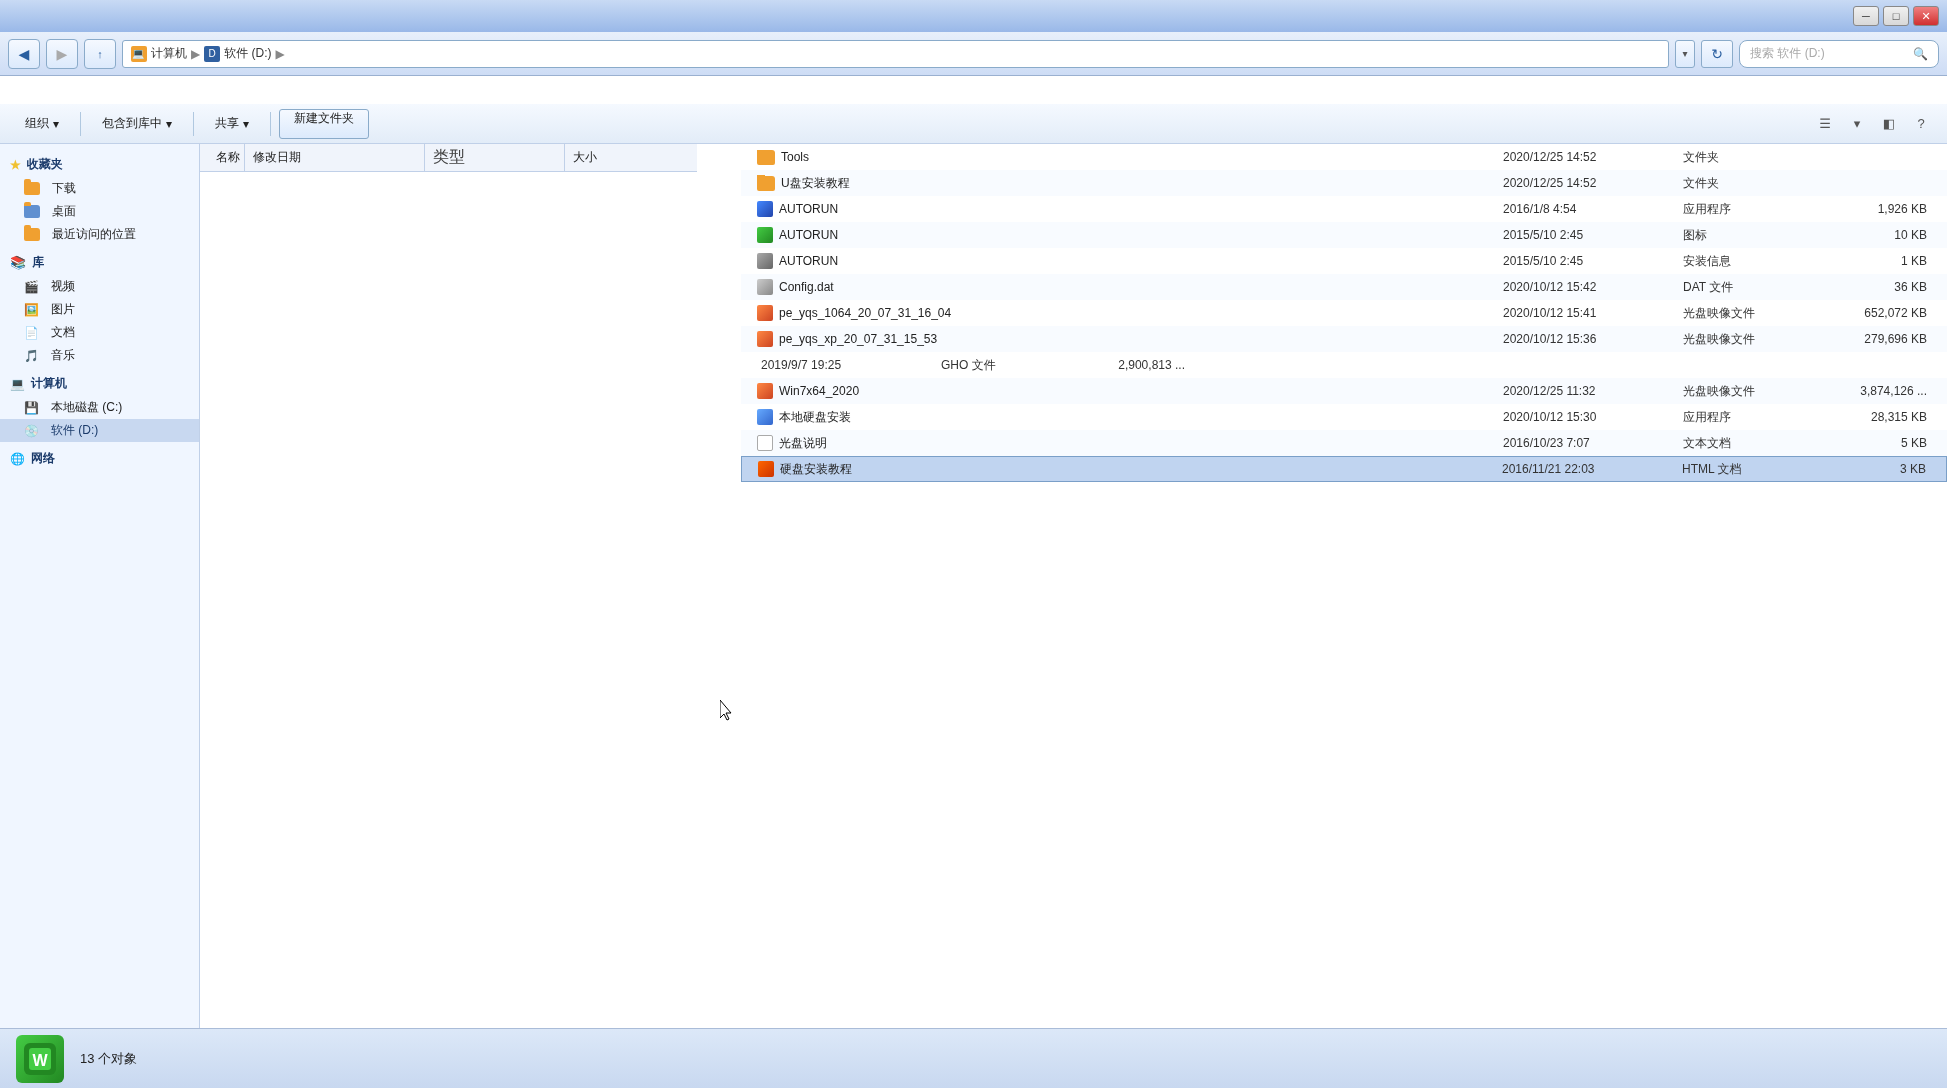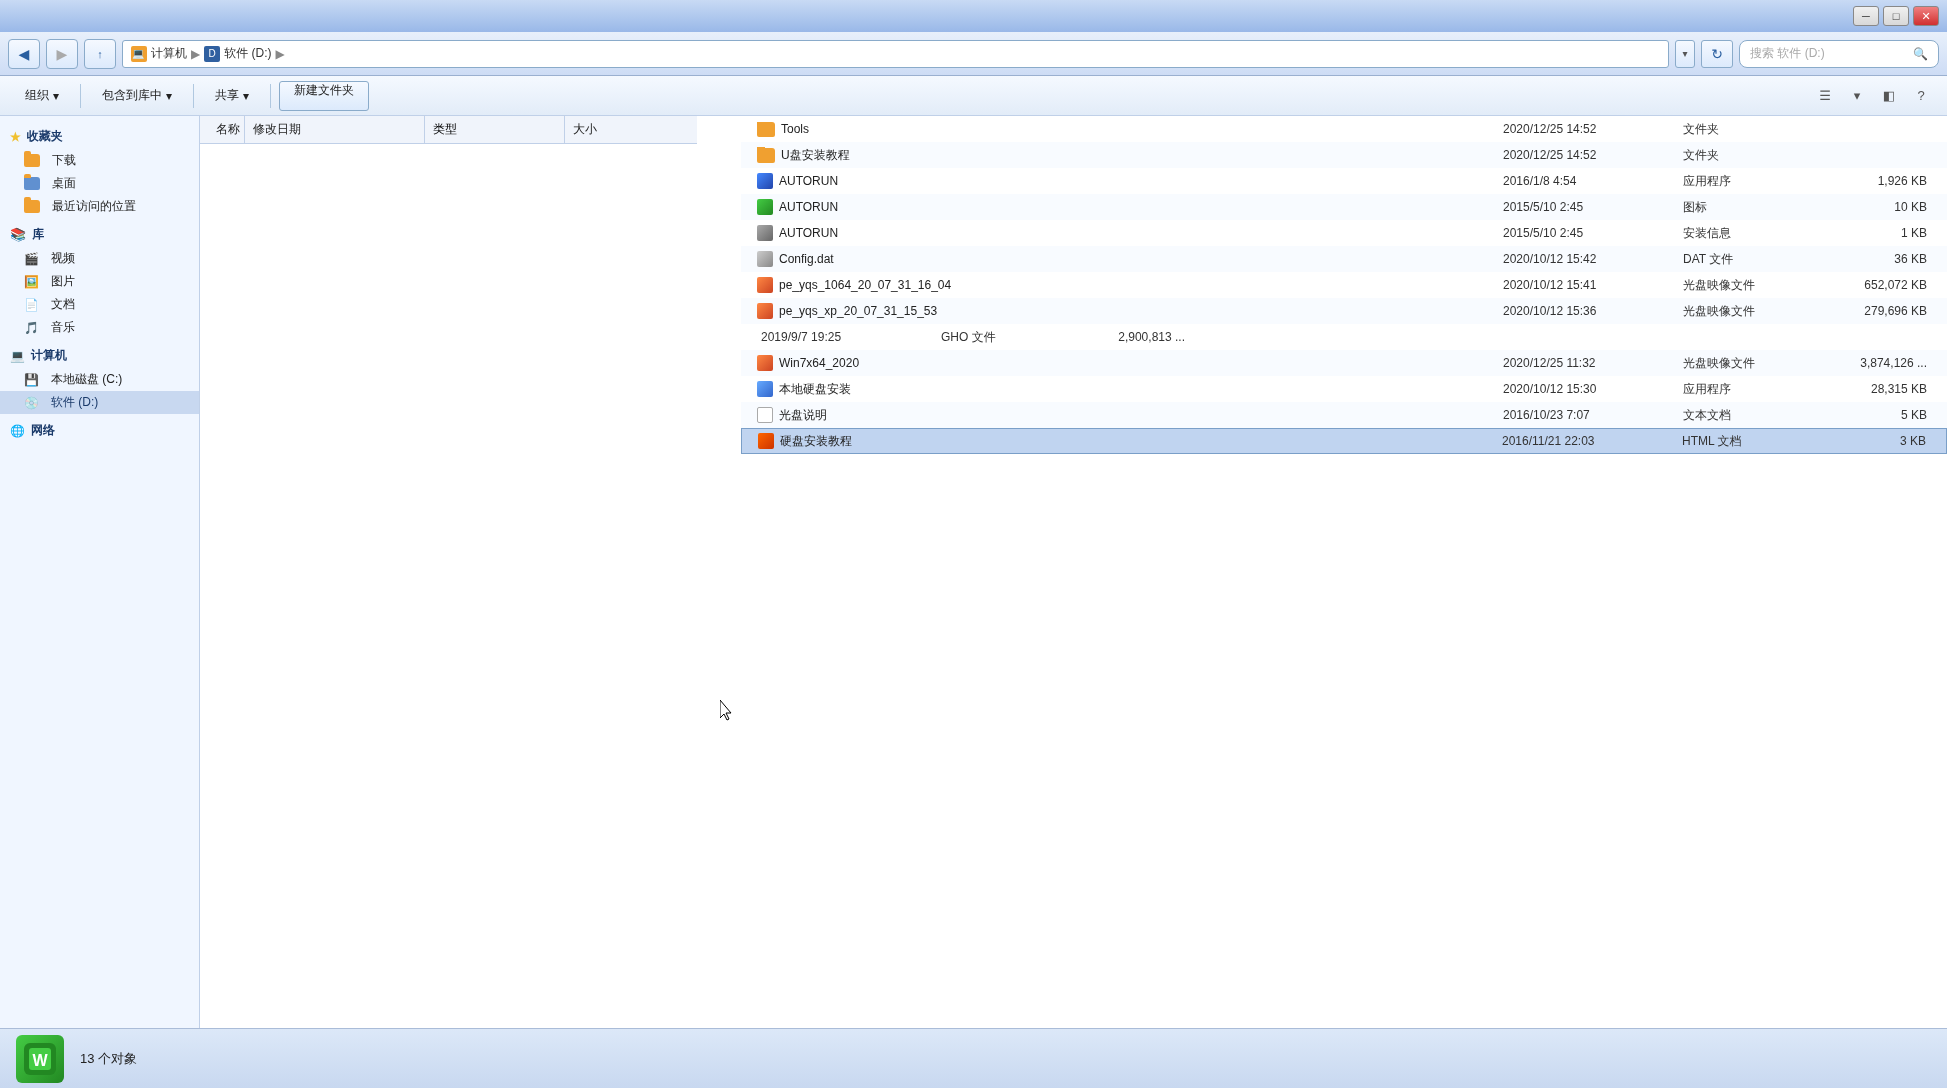--- a/index.html
+++ b/index.html
@@ -140,20 +140,21 @@
     
     .toolbar {
       background: linear-gradient(to bottom, #f5f9ff 0%, #e2ecf8 100%);
       height: 40px;
       display: flex;
       align-items: center;
       padding: 0 12px;
       gap: 4px;
       border-bottom: 1px solid #c0d0e8;
       flex-shrink: 0;
+      margin-top: 28px;
     }
     .toolbar-btn {
       height: 30px;
       padding: 0 12px;
       border: 1px solid transparent;
       border-radius: 3px;
       background: transparent;
       cursor: pointer;
       display: flex;
       align-items: center;
@@ -294,22 +295,22 @@
       color: #222;
       padding: 0 8px;
       cursor: pointer;
       height: 100%;
       display: flex;
       align-items: center;
       border-right: 1px solid #c0d0e8;
     }
     .col-type {
       width: 140px;
-      font-size: 12px;
-      color: #000000;
+      font-size: 16px;
+      color: #404040;
       padding: 0 8px;
       cursor: pointer;
       height: 100%;
       display: flex;
       align-items: center;
       border-right: 1px solid #c0d0e8;
     }
     .col-size {
       width: 120px;
       font-size: 12px;

